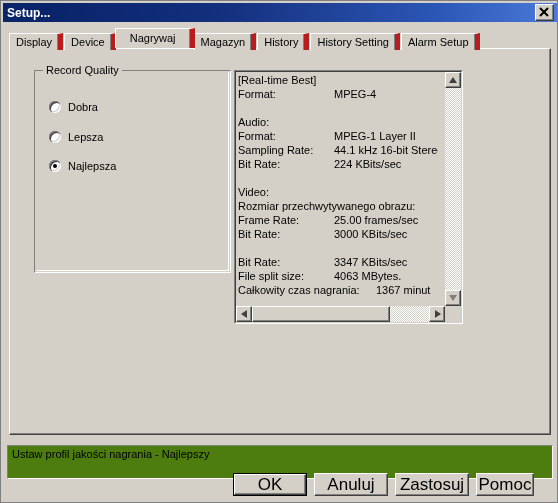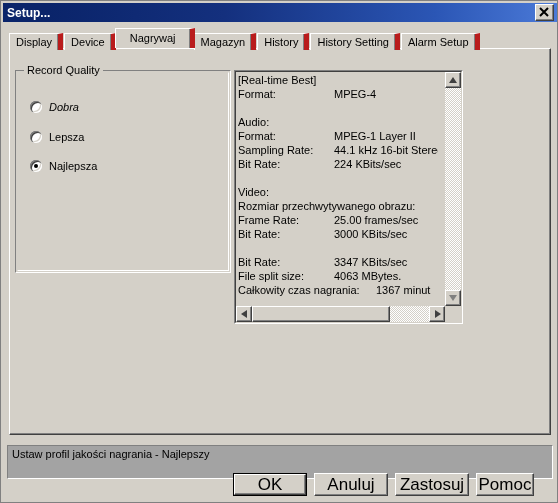--- a/index.html
+++ b/index.html
@@ -105,22 +105,22 @@
     border-right: 1px solid #404040;
     border-bottom: 1px solid #404040;
     box-shadow: inset -1px -1px 0 #808080;
     box-sizing: border-box;
     z-index: 2;
   }
 
   
   .groupbox {
     position: absolute;
-    left: 5px; top: 21px;
-    width: 216px; height: 203px;
+    left: 24px; top: 21px;
+    width: 197px; height: 203px;
     border: 1px solid #808080;
     border-right-color: #ffffff;
     border-bottom-color: #ffffff;
     box-sizing: border-box;
   }
   .groupbox-inner {
     position: absolute;
     left: 1px; top: 1px; right: 1px; bottom: 1px;
     border: 1px solid #ffffff;
     border-left-color: transparent;
@@ -261,21 +261,21 @@
     box-shadow: inset -1px -1px 0 #808080;
     box-sizing: border-box;
     cursor: default;
   }
 
   
   .statusbar {
     position: absolute;
     left: 6px; top: 444px;
     width: 546px; height: 34px;
-    background: #a3a3a3;
+    background: #4d7c0f;
     border: 1px solid #808080;
     border-right-color: #ffffff;
     border-bottom-color: #ffffff;
     box-sizing: border-box;
   }
   .statusbar-text {
     position: absolute;
     left: 4px; top: 2px;
     font-size: 11px;
     color: #000000;
@@ -341,21 +341,21 @@
     <div class="tab">History Setting</div>
     <div class="tab">Alarm Setup</div>
   </div>
 
   <div class="tabpage">
 
     <div class="groupbox">
       <div class="groupbox-inner"></div>
       <div class="groupbox-title">Record Quality</div>
 
-      <div class="radio-row" style="left:14px; top:30px;font-style:italic;">
+      <div class="radio-row" style="left:14px; top:30px;">
         <span class="radio-dot"></span>
         <span class="radio-label">Dobra</span>
       </div>
 
       <div class="radio-row" style="left:14px; top:60px;">
         <span class="radio-dot"></span>
         <span class="radio-label">Lepsza</span>
       </div>
 
       <div class="radio-row" style="left:14px; top:89px;">

